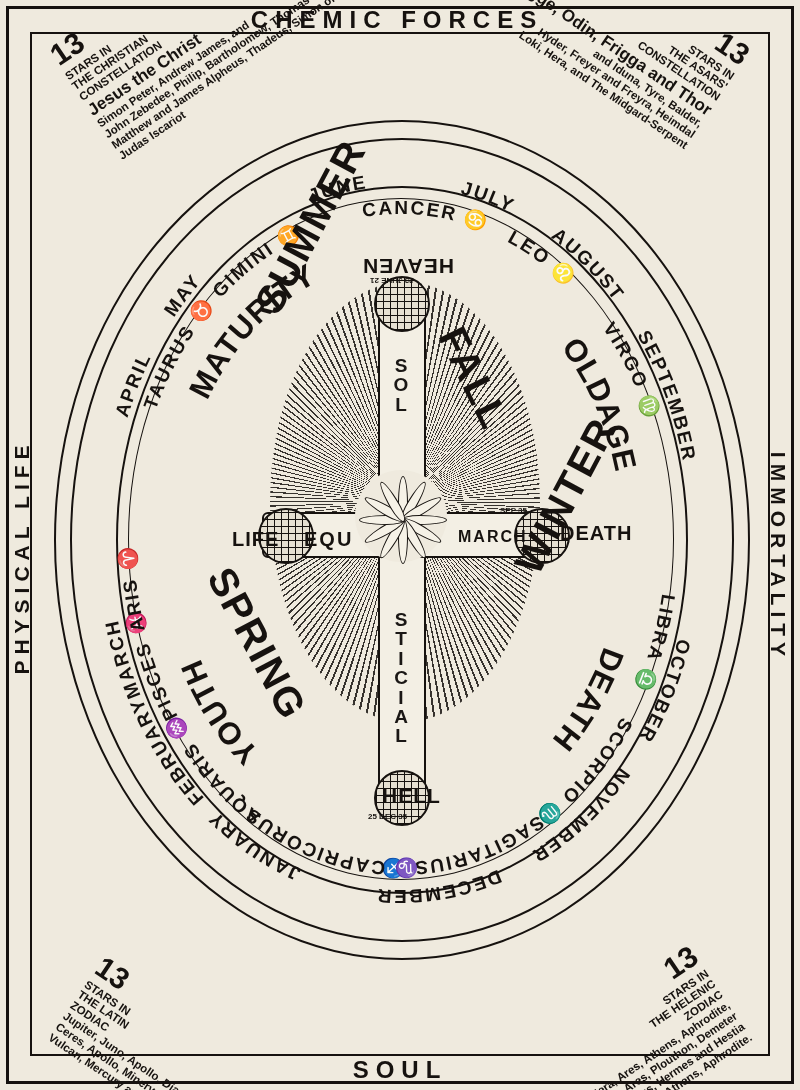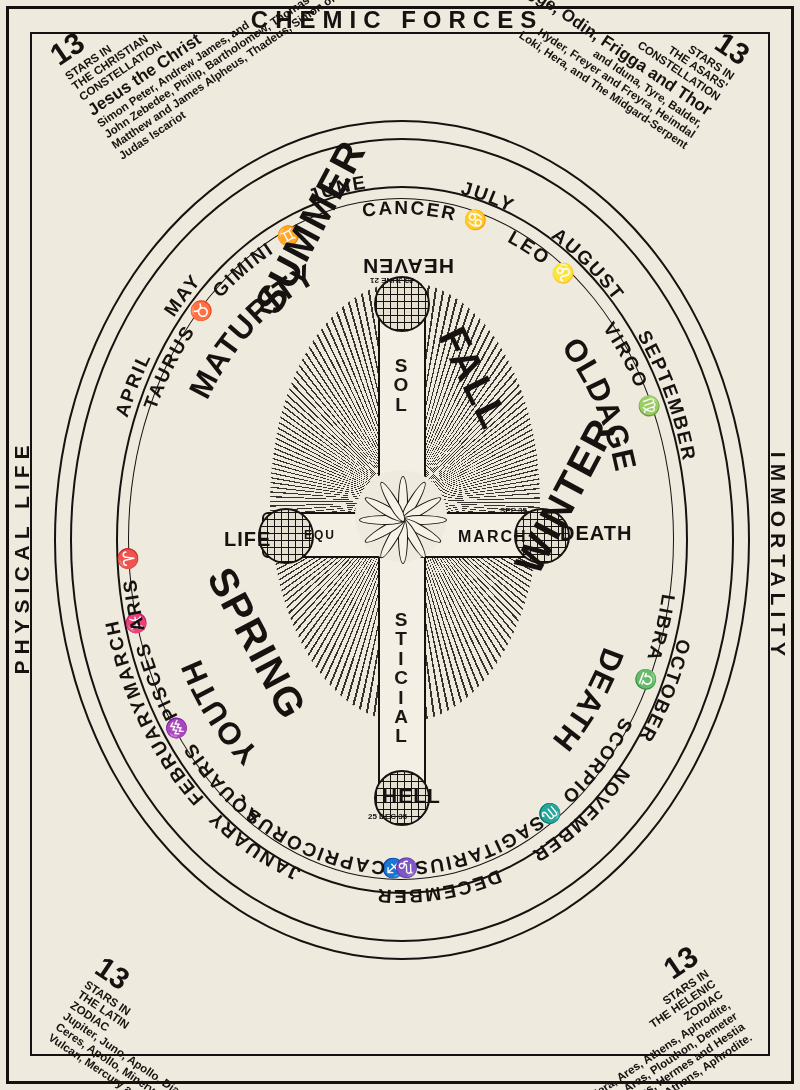--- a/index.html
+++ b/index.html
@@ -129,23 +129,23 @@
   }
 
   
   .lab{
     position:absolute;font-weight:bold;color:#16120f;white-space:nowrap;
   }
   .lab-heaven{left:362px;top:254px;font-size:21px;letter-spacing:1px;transform:rotate(180deg);}
   .lab-heaven-date{left:370px;top:276px;font-size:8px;transform:rotate(180deg);}
   .lab-hell{left:382px;top:776px;font-size:21px;letter-spacing:1px;margin-top:8px;}
   .lab-hell-date{left:368px;top:812px;font-size:8px;}
-  .lab-life{left:224px;top:528px;font-size:20px;letter-spacing:1px;}
+  .lab-life{left:232px;top:528px;font-size:20px;letter-spacing:1px;}
   .lab-death{left:560px;top:522px;font-size:20px;letter-spacing:1px;}
-  .lab-equ{left:304px;top:528px;font-size:12px;letter-spacing:2px;}
+  .lab-equ{left:304px;top:528px;font-size:20px;letter-spacing:2px;}
   .lab-ator{left:458px;top:528px;font-size:16px;letter-spacing:2px;}
   .lab-left-date{left:500px;top:506px;font-size:8px;}
 
   
   .vword{
     position:absolute;left:386px;width:30px;text-align:center;
     font-size:19px;font-weight:bold;line-height:1.02;letter-spacing:0;
   }
   .vword span{display:block;}
   .vw-sol{top:356px;}
@@ -171,20 +171,21 @@
     left:506px;top:560px;font-size:40px;letter-spacing:2px;
     transform:rotate(-62deg);transform-origin:left top;
   }
 </style>
 </head>
 <body>
 
 <div id="stage">
 
   <div class="edge-title edge-top">CHEMIC FORCES</div>
+  <div class="edge-title edge-bottom">SOUL</div>
   <div class="edge-title edge-left">PHYSICAL LIFE</div>
   <div class="edge-title edge-right">IMMORTALITY</div>
 
   <div class="frame-outer"></div>
   <div class="frame-inner"></div>
 
   <div class="corner c-tl">
     <div class="num13">13</div>
     <div>STARS IN</div>
     <div>THE CHRISTIAN</div>

